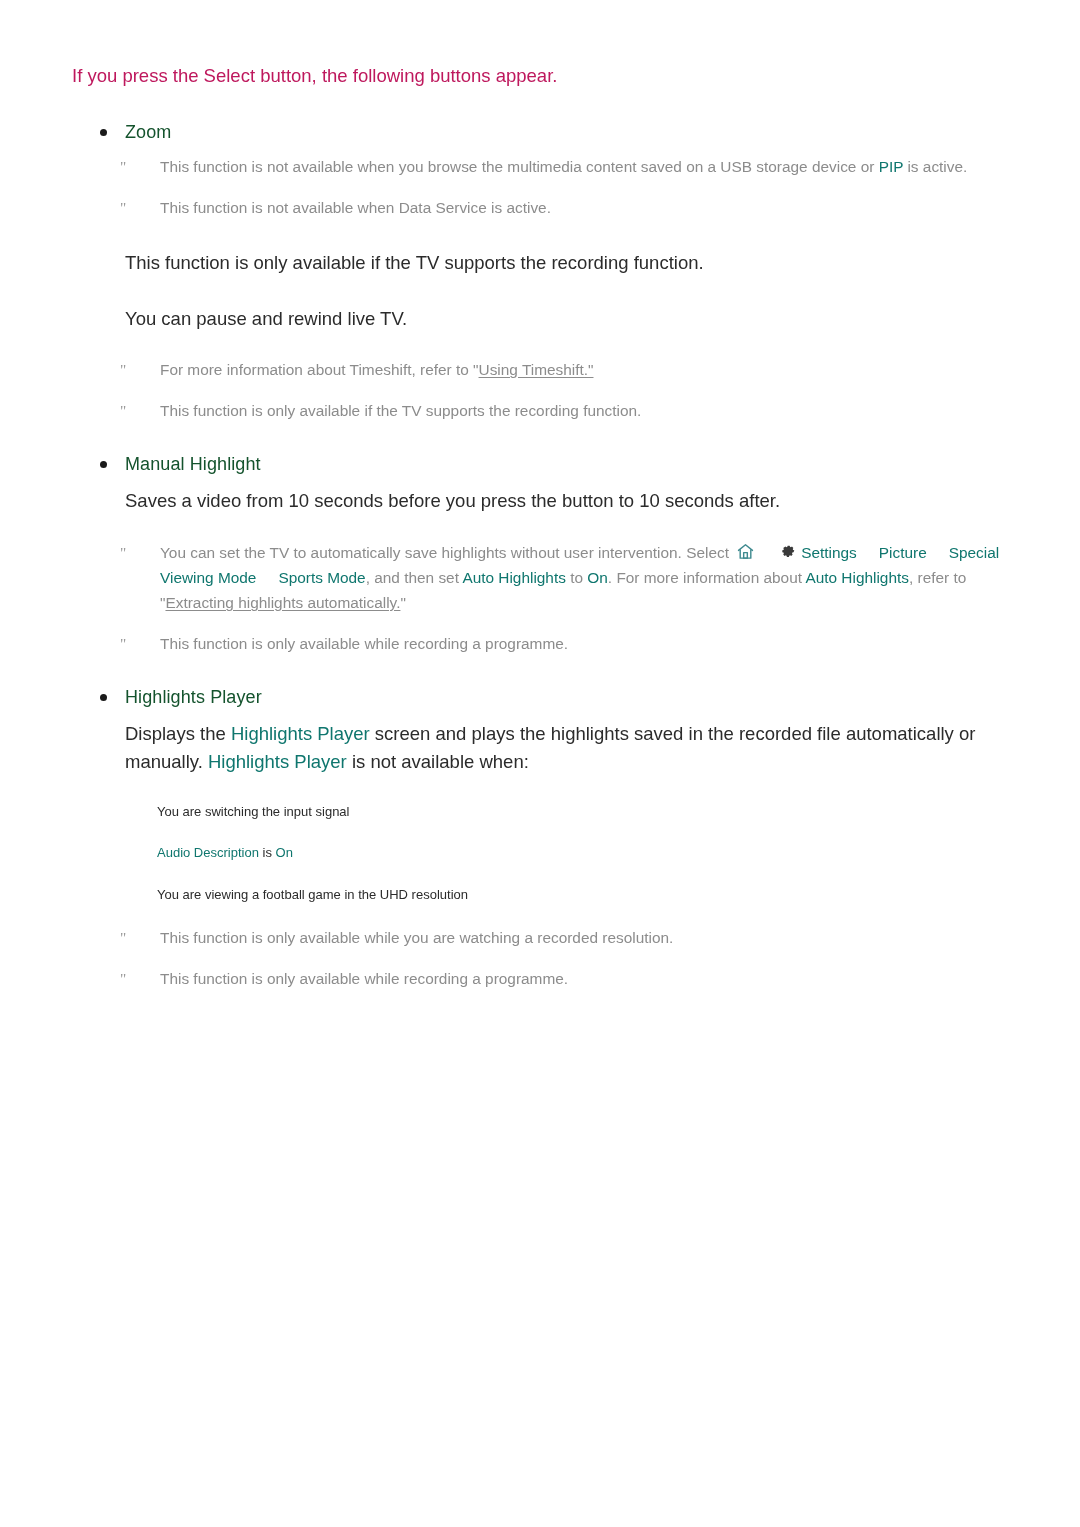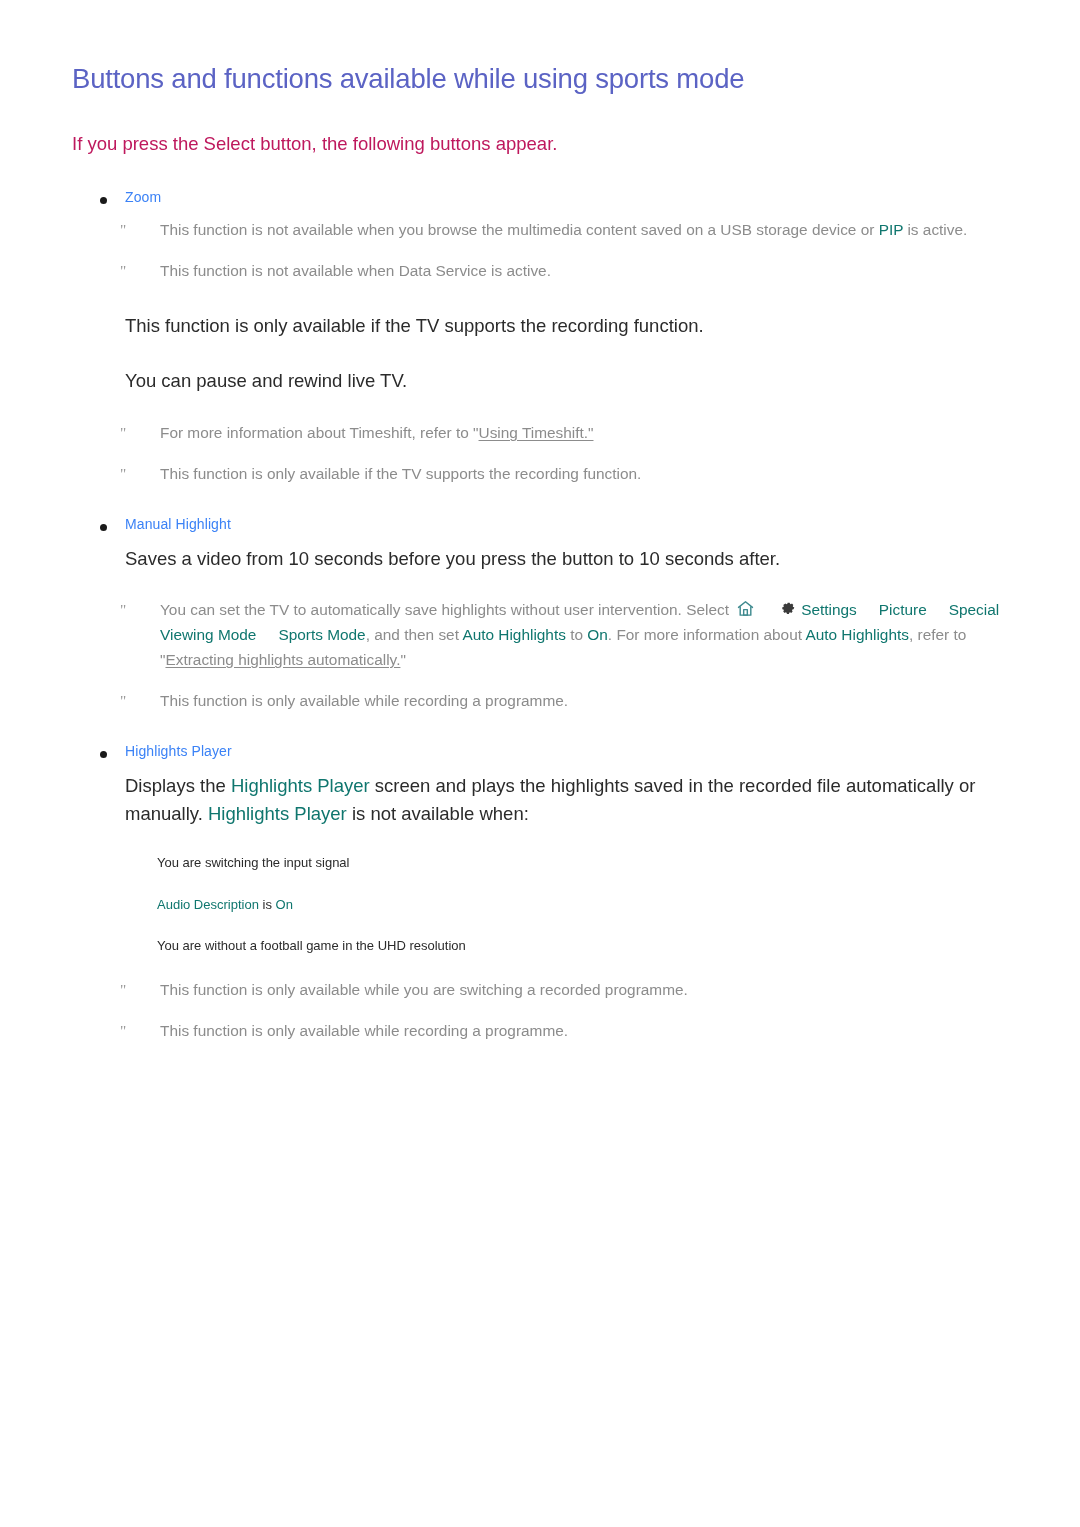--- a/index.html
+++ b/index.html
@@ -48,22 +48,22 @@
   .bullet-dot {
     position: absolute;
     left: 28px;
     top: 9px;
     width: 7px;
     height: 7px;
     background: #1a1a1a;
     border-radius: 50%;
   }
   .bullet-label {
-    font-size: 14px;
-    color: #3b82f6;
+    font-size: 18px;
+    color: #14532d;
     line-height: 1.4;
     letter-spacing: 0.1px;
   }
   
   .desc {
     font-size: 18.5px;
     line-height: 1.5;
     color: #2b2b2b;
     margin: 0 0 26px 0;
     padding-left: 53px;
@@ -115,21 +115,20 @@
   }
   .icon.home { margin: 0 2px 0 3px; }
   .icon.gear { margin: 0 4px 0 0; }
   .group { margin-bottom: 28px; }
 </style>
 </head>
 <body>
 
 <div class="page">
 
-  <h1 class="doc-title">Buttons and functions available while using sports mode</h1>
 
   <p class="intro">If you press the Select button, the following buttons appear.</p>
 
   <div id="sections-root">
       <div class="group">
         <div class="bullet-row"><span class="bullet-dot"></span><span class="bullet-label">Zoom</span></div>
         <p class="note"><span class="note-mark">"</span><span>This function is not available when you browse the multimedia content saved on a USB storage device or </span><span class="lnk">PIP</span><span> is active.</span></p>
         <p class="note last"><span class="note-mark">"</span><span>This function is not available when Data Service is active.</span></p>
       </div>
       <div class="group">
@@ -151,19 +150,19 @@
               <path d="M12 8.4a3.6 3.6 0 1 0 0 7.2 3.6 3.6 0 0 0 0-7.2zm0 5.7a2.1 2.1 0 1 1 0-4.2 2.1 2.1 0 0 1 0 4.2z"></path>
               <path d="M20.4 13.3l-1.6-.5a6.9 6.9 0 0 0-.45-1.1l.8-1.5-1.85-1.85-1.5.8a6.9 6.9 0 0 0-1.1-.45l-.5-1.6h-2.6l-.5 1.6a6.9 6.9 0 0 0-1.1.45l-1.5-.8L5.65 10.2l.8 1.5a6.9 6.9 0 0 0-.45 1.1l-1.6.5v2.6l1.6.5c.12.38.27.75.45 1.1l-.8 1.5 1.85 1.85 1.5-.8c.35.18.72.33 1.1.45l.5 1.6h2.6l.5-1.6c.38-.12.75-.27 1.1-.45l1.5.8 1.85-1.85-.8-1.5c.18-.35.33-.72.45-1.1l1.6-.5z" transform="translate(0,-3.6)"></path>
             </svg></span><span class="lnk">Settings</span><span class="menu-gap"></span><span class="lnk">Picture</span><span class="menu-gap"></span><span class="lnk">Special Viewing Mode</span><span class="menu-gap"></span><span class="lnk">Sports Mode</span><span>, and then set </span><span class="lnk">Auto Highlights</span><span> to </span><span class="lnk">On</span><span>. For more information about </span><span class="lnk">Auto Highlights</span><span>, refer to "</span><span class="lnk-u">Extracting highlights automatically.</span><span>"</span></p>
         <p class="note last"><span class="note-mark">"</span><span>This function is only available while recording a programme.</span></p>
       </div>
       <div class="group">
         <div class="bullet-row"><span class="bullet-dot"></span><span class="bullet-label">Highlights Player</span></div>
         <p class="desc"><span>Displays the </span><span class="lnk">Highlights Player</span><span> screen and plays the highlights saved in the recorded file automatically or manually. </span><span class="lnk">Highlights Player</span><span> is not available when:</span></p>
         <p class="subitem"><span>You are switching the input signal</span></p>
         <p class="subitem"><span class="lnk">Audio Description</span><span> is </span><span class="lnk">On</span></p>
-        <p class="subitem"><span>You are without a football game in the UHD resolution</span></p>
-        <p class="note"><span class="note-mark">"</span><span>This function is only available while you are switching a recorded programme.</span></p>
+        <p class="subitem"><span>You are viewing a football game in the UHD resolution</span></p>
+        <p class="note"><span class="note-mark">"</span><span>This function is only available while you are watching a recorded resolution.</span></p>
         <p class="note last"><span class="note-mark">"</span><span>This function is only available while recording a programme.</span></p>
       </div>
     </div>
 
 </div>
 
 </body></html>

